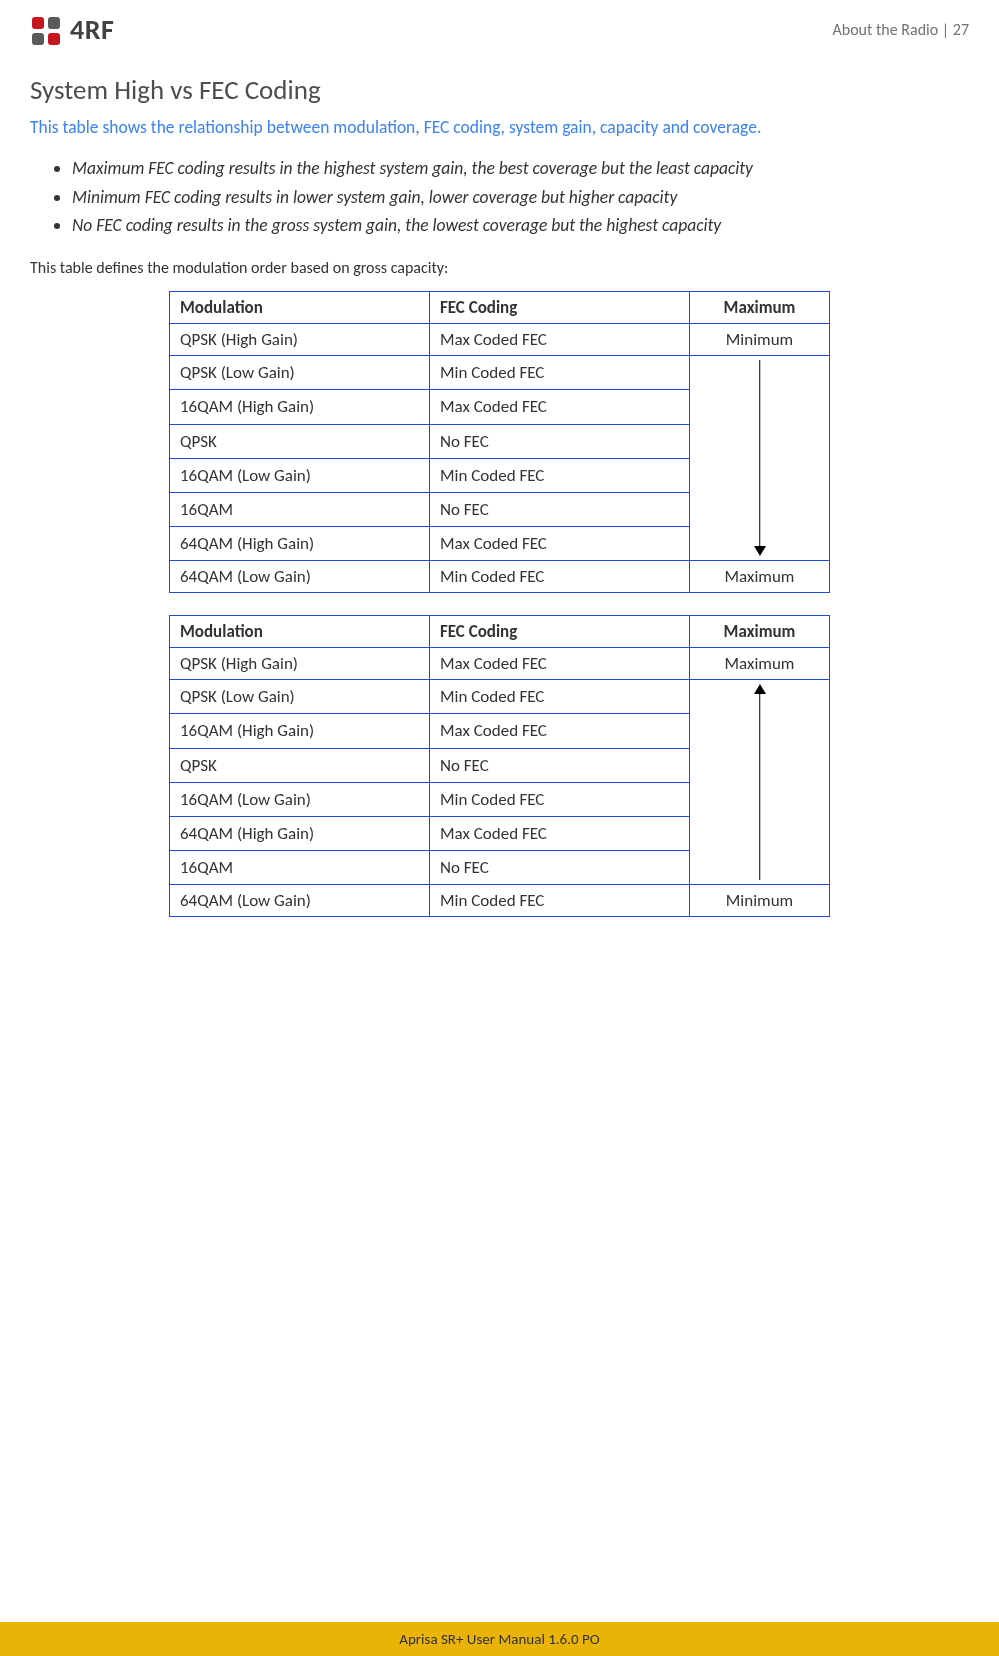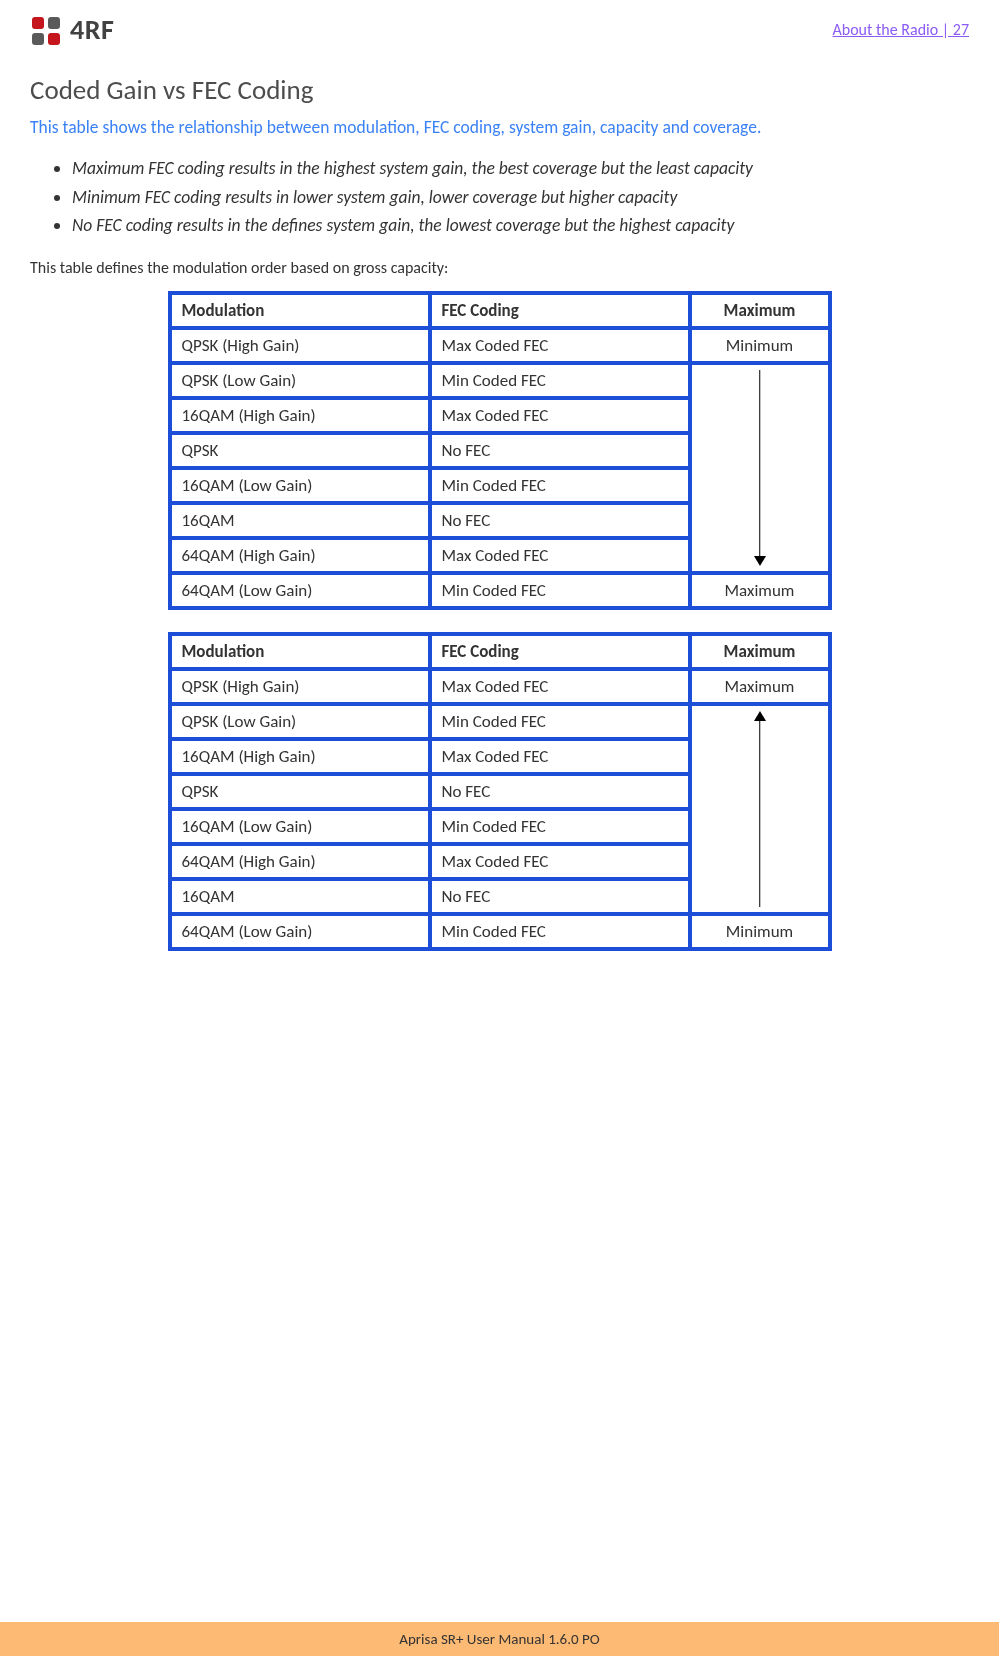--- a/index.html
+++ b/index.html
@@ -10,64 +10,64 @@
     width: 999px;
     min-height: 1656px;
     position: relative;
     padding: 0;
     background: #fff;
   }
   .page { padding: 12px 30px 0 30px; }
   .header-row { display: flex; justify-content: space-between; align-items: center; margin-bottom: 26px; }
   .logo { display: flex; align-items: center; gap: 6px; }
   .logo-text { font-size: 28px; font-weight: 700; color: #424242; letter-spacing: 0.5px; }
-  .header-right { font-size: 16px; color: #8b5cf6; text-decoration: underline; }
+  .header-right { font-size: 16px; color: #737373; }
   h2.section-heading { font-size: 27px; font-weight: 400; color: #4d4d4d; margin: 18px 0 10px 0; }
   p.body-text { font-size: 17.5px; margin: 8px 0 14px 0; line-height: 1.35; color: #3b82f6; }
   ul.bullets { margin: 4px 0 18px 10px; padding-left: 32px; }
   ul.bullets li { font-size: 17.5px; line-height: 1.65; color: #333; list-style-type: disc; font-style: italic; }
   p.table-intro { font-size: 16px; margin: 8px 0 14px 0; }
   table.data-table { border-collapse: collapse; margin: 0 auto 22px auto; width: 660px; table-layout: fixed; }
-  table.data-table th, table.data-table td { border: 4px solid #1d4ed8; padding: 5px 10px; font-size: 17px; text-align: left; height: 32px; }
+  table.data-table th, table.data-table td { border: 1px solid #1d4ed8; padding: 5px 10px; font-size: 17px; text-align: left; height: 32px; }
   table.data-table th { font-weight: 700; color: #333; }
   table.data-table th:nth-child(1), table.data-table td:nth-child(1) { width: 260px; }
   table.data-table th:nth-child(2), table.data-table td:nth-child(2) { width: 260px; }
   table.data-table th:nth-child(3), table.data-table td:nth-child(3) { width: 140px; text-align: center; }
   .arrow-cell { position: relative; padding: 0 !important; border-top: none !important; border-bottom: none !important; }
   .arrow-wrap { position: relative; width: 100%; height: 100%; }
   .arrow-line { position: absolute; left: 50%; width: 1.5px; background: #000; transform: translateX(-50%); }
   .arrow-head-down { position: absolute; left: 50%; transform: translateX(-50%); width: 0; height: 0; border-left: 6px solid transparent; border-right: 6px solid transparent; border-top: 10px solid #000; }
   .arrow-head-up { position: absolute; left: 50%; transform: translateX(-50%); width: 0; height: 0; border-left: 6px solid transparent; border-right: 6px solid transparent; border-bottom: 10px solid #000; }
-  .footer { position: absolute; bottom: 0; left: 0; right: 0; text-align: center; padding: 8px 0; background: #fdba74; font-size: 15px; color: #333; }
+  .footer { position: absolute; bottom: 0; left: 0; right: 0; text-align: center; padding: 8px 0; background: #eab308; font-size: 15px; color: #333; }
 </style>
 </head>
 <body>
 
 <div class="page">
   <div class="header-row">
     <div class="logo">
       <svg width="34" height="30" viewBox="0 0 34 30">
         <rect x="2" y="2" width="12" height="12" rx="3" fill="#c4161c"></rect>
         <rect x="18" y="2" width="12" height="12" rx="3" fill="#5a5a5a"></rect>
         <rect x="2" y="18" width="12" height="12" rx="3" fill="#5a5a5a"></rect>
         <rect x="18" y="18" width="12" height="12" rx="3" fill="#c4161c"></rect>
       </svg>
       <span class="logo-text">4RF</span>
     </div>
     <div class="header-right">About the Radio  |  27</div>
   </div>
 
-  <h2 class="section-heading">Coded Gain vs FEC Coding</h2>
+  <h2 class="section-heading">System High vs FEC Coding</h2>
 
   <p class="body-text">This table shows the relationship between modulation, FEC coding, system gain, capacity and coverage.</p>
 
   <ul class="bullets">
     <li>Maximum FEC coding results in the highest system gain, the best coverage but the least capacity</li>
     <li>Minimum FEC coding results in lower system gain, lower coverage but higher capacity</li>
-    <li>No FEC coding results in the defines system gain, the lowest coverage but the highest capacity</li>
+    <li>No FEC coding results in the gross system gain, the lowest coverage but the highest capacity</li>
   </ul>
 
   <p class="table-intro">This table defines the modulation order based on gross capacity:</p>
 
   <table class="data-table">
     <thead>
       <tr>
         <th>Modulation</th>
         <th>FEC Coding</th>
         <th>Maximum</th>

